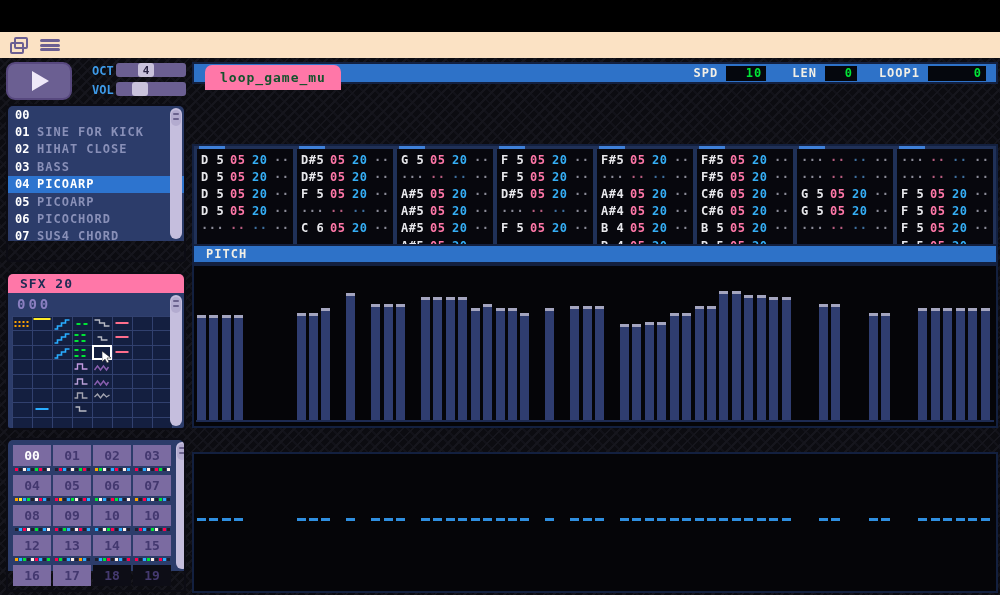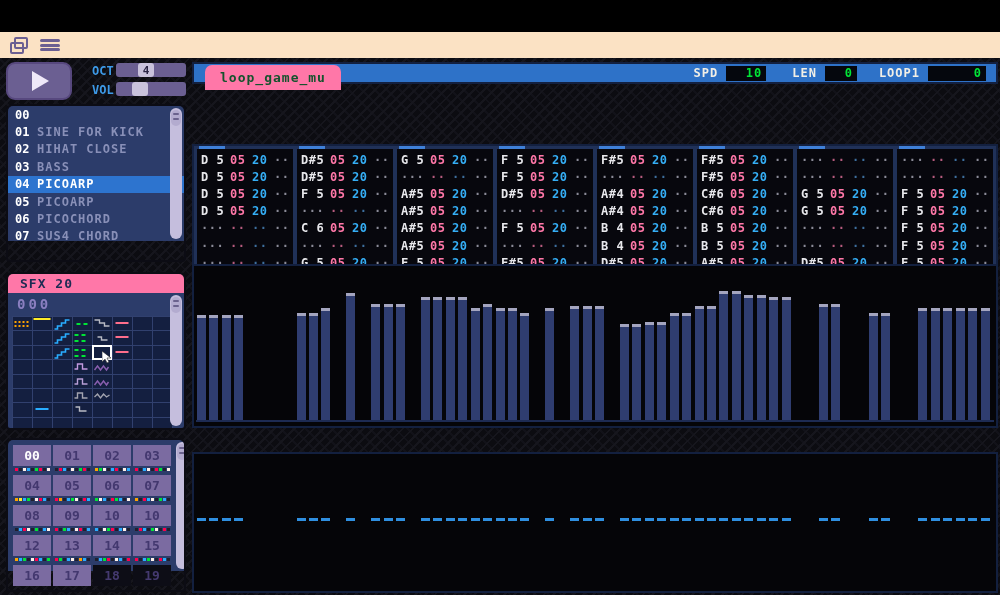--- a/index.html
+++ b/index.html
@@ -1050,20 +1050,23 @@
           </div>
           <div class="trow">
             <span class="n">F 5</span>
                      <span class="i">05</span>
                      <span class="v">20</span>
                      <span class="f">··</span>
           </div>
         </div>
       </div>
 
+    <div class="bluebar" style="top:186px;height:20px;">
+      <span class="wt">PITCH</span>
+    </div>
     <div class="blackbody" id="pitch-body" style="top:206px;height:164px;">
       <div class="baseline"></div>
     <div class="pbar" style="left: 3px; height: 105px;"></div>
         <div class="pbar" style="left: 15.4375px; height: 105px;"></div>
         <div class="pbar" style="left: 27.875px; height: 105px;"></div>
         <div class="pbar" style="left: 40.3125px; height: 105px;"></div>
         <div class="pbar" style="left: 102.5px; height: 107px;"></div>
         <div class="pbar" style="left: 114.938px; height: 107px;"></div>
         <div class="pbar" style="left: 127.375px; height: 112px;"></div>
         <div class="pbar" style="left: 152.25px; height: 127px;"></div>

